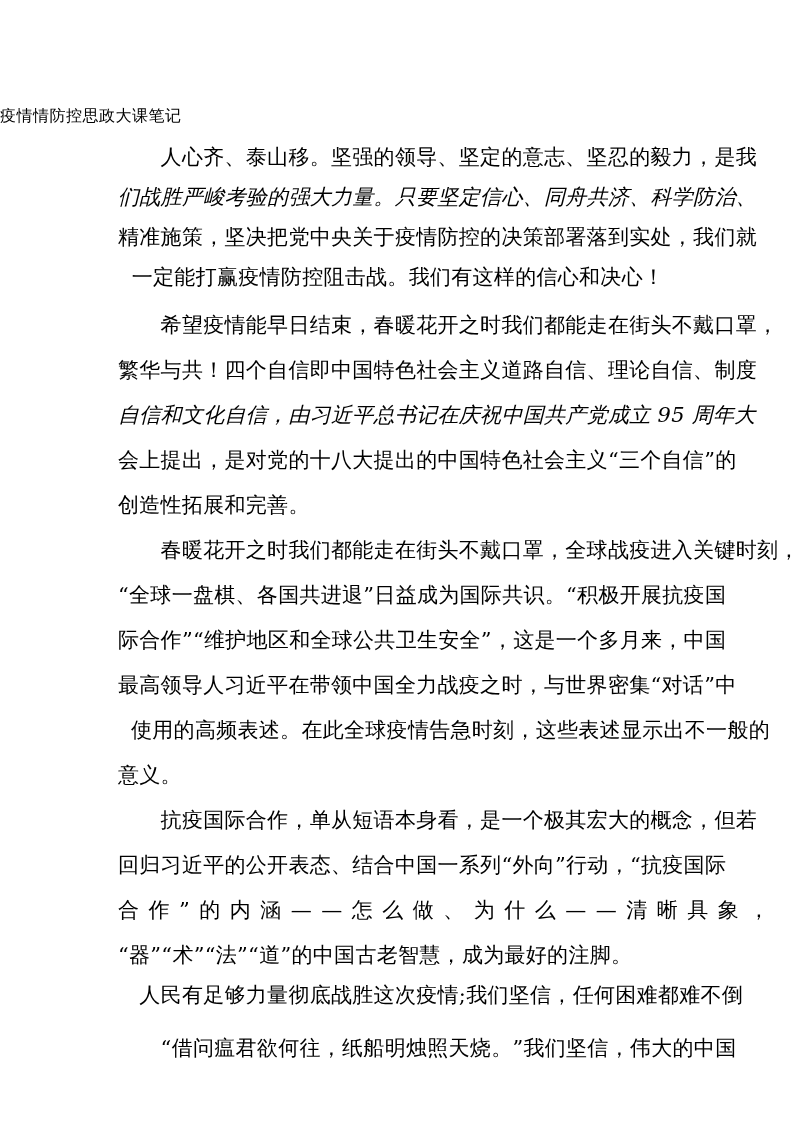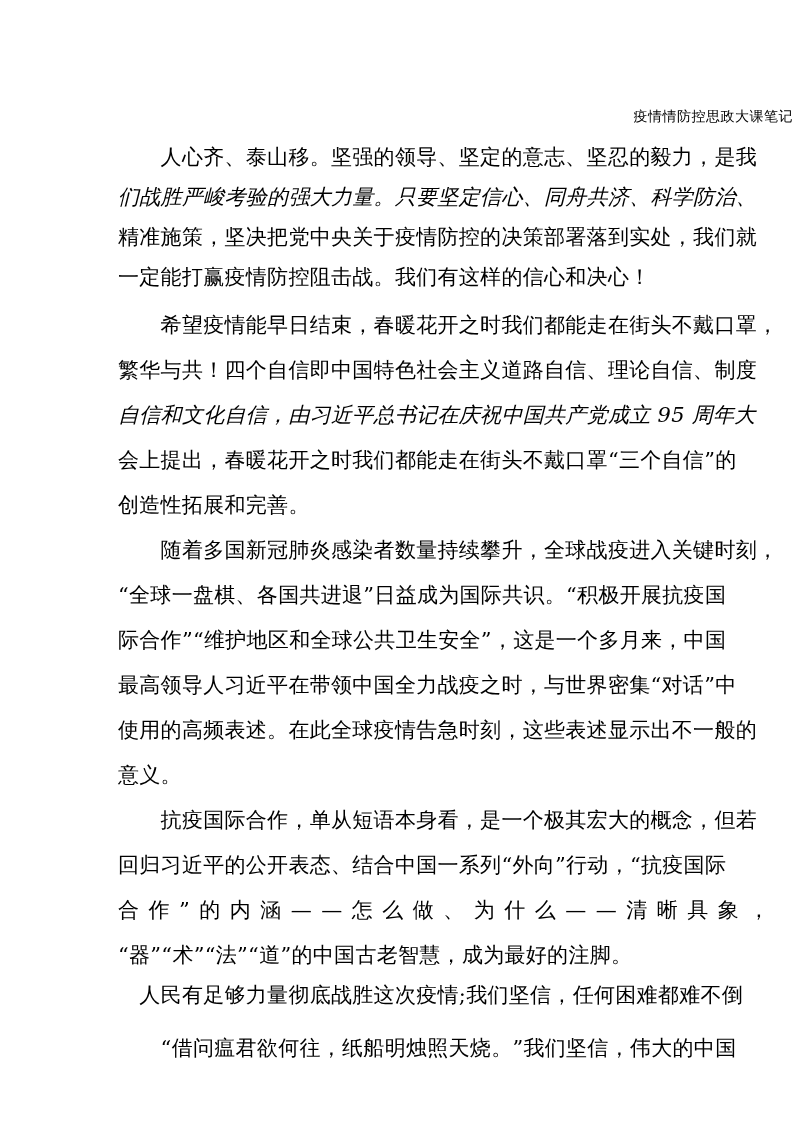--- a/index.html
+++ b/index.html
@@ -1,43 +1,43 @@
 <!DOCTYPE html>
 <html><head>
 <meta charset="utf-8">
 <style>
   html, body { margin: 0; padding: 0; background: #ffffff; }
   body { width: 793px; height: 1122px; position: relative; overflow: hidden;
          font-family: "DejaVu Serif", "Liberation Serif", serif; color: #000; }
-  .title { position: absolute; left: 0; width: 793px; top: 101px; text-align: right;
-           font-size: 14px; line-height: 30px; letter-spacing: 0.5px; }
+  .title { position: absolute; left: 0; width: 793px; top: 101px; text-align: left;
+           font-size: 16px; line-height: 30px; letter-spacing: 0.5px; }
   .line { position: absolute; left: 118px; width: 560px; font-size: 21px; line-height: 24px;
           white-space: nowrap; letter-spacing: 0.3px; }
   .justify-spread { letter-spacing: 9.5px; }
 </style>
 </head>
 <body>
 
 <div>
   <div class="title">疫情情防控思政大课笔记</div>
   <div id="lines">
       <div class="line" style="top: 145px;">　　人心齐、泰山移。坚强的领导、坚定的意志、坚忍的毅力，是我</div>
       <div class="line" style="top: 185px; font-style: italic;">们战胜严峻考验的强大力量。只要坚定信心、同舟共济、科学防治、</div>
       <div class="line" style="top: 225px;">精准施策，坚决把党中央关于疫情防控的决策部署落到实处，我们就</div>
-      <div class="line" style="top: 265px;">一定能打赢疫情防控阻击战。我们有这样的信心和决心！</div>
+      <div class="line" style="top: 265px; text-align: center;">一定能打赢疫情防控阻击战。我们有这样的信心和决心！</div>
       <div class="line" style="top: 313px;">　　希望疫情能早日结束，春暖花开之时我们都能走在街头不戴口罩，</div>
       <div class="line" style="top: 358px;">繁华与共！四个自信即中国特色社会主义道路自信、理论自信、制度</div>
       <div class="line" style="top: 403px; font-style: italic;">自信和文化自信，由习近平总书记在庆祝中国共产党成立 95 周年大</div>
-      <div class="line" style="top: 448px;">会上提出，春暖花开之时我们都能走在街头不戴口罩“三个自信”的</div>
+      <div class="line" style="top: 448px;">会上提出，是对党的十八大提出的中国特色社会主义“三个自信”的</div>
       <div class="line" style="top: 493px;">创造性拓展和完善。</div>
-      <div class="line" style="top: 538px;">　　随着多国新冠肺炎感染者数量持续攀升，全球战疫进入关键时刻，</div>
+      <div class="line" style="top: 538px;">　　春暖花开之时我们都能走在街头不戴口罩，全球战疫进入关键时刻，</div>
       <div class="line" style="top: 583px;">“全球一盘棋、各国共进退”日益成为国际共识。“积极开展抗疫国</div>
       <div class="line" style="top: 628px;">际合作”“维护地区和全球公共卫生安全”，这是一个多月来，中国</div>
       <div class="line" style="top: 673px;">最高领导人习近平在带领中国全力战疫之时，与世界密集“对话”中</div>
-      <div class="line" style="top: 718px;">使用的高频表述。在此全球疫情告急时刻，这些表述显示出不一般的</div>
+      <div class="line" style="top: 718px; margin-left: 13px;">使用的高频表述。在此全球疫情告急时刻，这些表述显示出不一般的</div>
       <div class="line" style="top: 763px;">意义。</div>
       <div class="line" style="top: 808px;">　　抗疫国际合作，单从短语本身看，是一个极其宏大的概念，但若</div>
       <div class="line" style="top: 853px;">回归习近平的公开表态、结合中国一系列“外向”行动，“抗疫国际</div>
       <div class="line justify-spread" style="top: 898px;">合作”的内涵——怎么做、为什么——清晰具象，</div>
       <div class="line" style="top: 943px;">“器”“术”“法”“道”的中国古老智慧，成为最好的注脚。</div>
       <div class="line" style="top: 1036px;">　　“借问瘟君欲何往，纸船明烛照天烧。”我们坚信，伟大的中国</div>
       <div class="line" style="top: 983px;">　人民有足够力量彻底战胜这次疫情;我们坚信，任何困难都难不倒</div>
     </div>
 </div>
 

